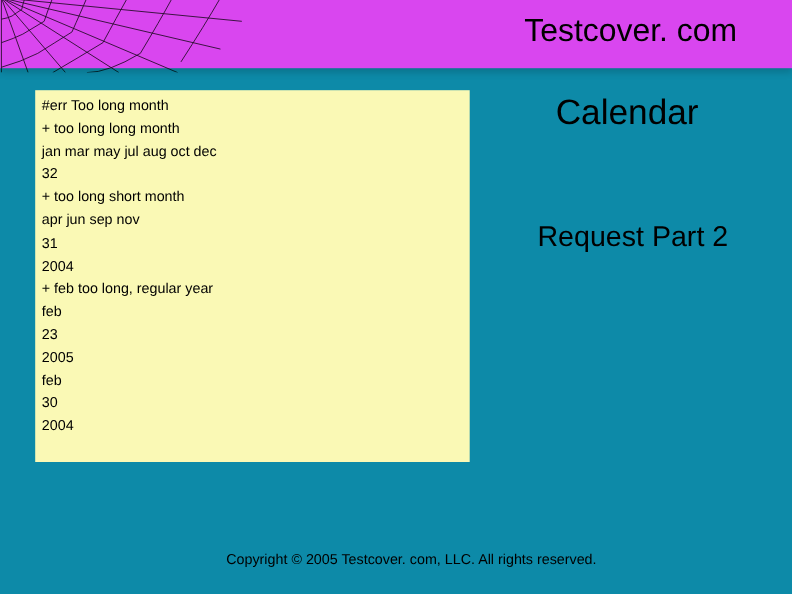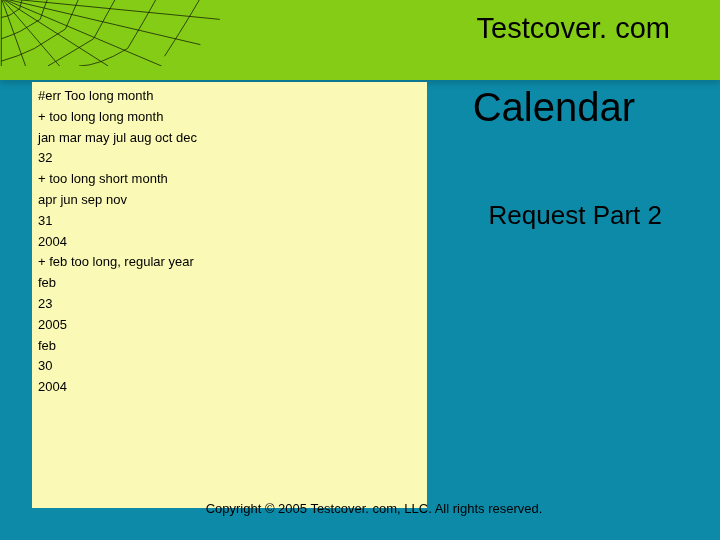--- a/index.html
+++ b/index.html
@@ -9,22 +9,22 @@
       background: #0d8aa8;
       font-family: Verdana, Geneva, sans-serif;
       position: relative;
       overflow: hidden;
     }
     .header-bar {
       position: absolute;
       top: 0;
       left: 0;
       right: 0;
-      height: 80px;
-      background: #84cc16;
+      height: 62px;
+      background: #d946ef;
       box-shadow: 0 4px 6px rgba(0,0,0,0.15);
     }
     .spiderweb {
       position: absolute;
       top: -2px;
       left: -2px;
       width: 230px;
       height: 68px;
     }
     .brand {
@@ -33,42 +33,42 @@
       right: 50px;
       font-size: 29px;
       font-weight: 400;
       color: #000;
       font-family: Verdana, sans-serif;
     }
     .title {
       position: absolute;
       top: 85px;
       right: 85px;
-      font-size: 40px;
+      font-size: 32px;
       font-weight: 400;
       color: #000;
       text-align: center;
       line-height: 1.1;
       font-family: Verdana, sans-serif;
     }
     .subtitle {
       position: absolute;
       top: 200px;
       right: 58px;
       font-size: 26px;
       font-weight: 400;
       color: #000;
       font-family: Verdana, sans-serif;
     }
     .code-box {
       position: absolute;
       top: 82px;
       left: 32px;
       width: 395px;
-      height: 426px;
+      height: 338px;
       background: #faf9b5;
       padding: 4px 8px 6px 6px;
       font-family: Verdana, Arial, sans-serif;
       font-size: 13px;
       line-height: 1.6;
       color: #000;
     }
     .code-box .line {
       white-space: nowrap;
     }

